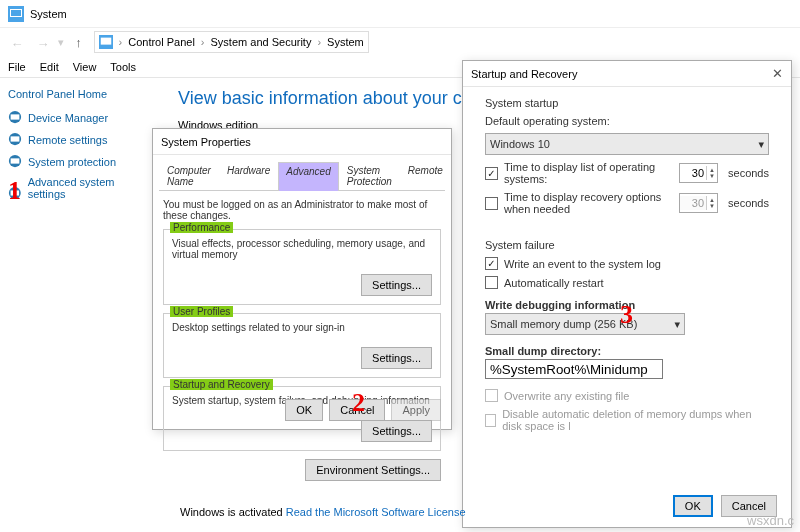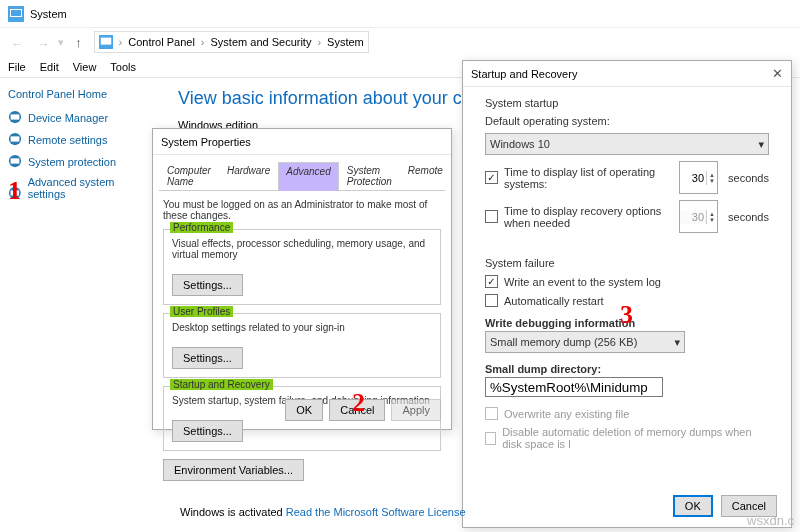--- a/index.html
+++ b/index.html
@@ -26,34 +26,34 @@
 .dlg { position: absolute; background: #fff; border: 1px solid #ababab; box-shadow: 2px 2px 10px rgba(0,0,0,.15); }
 #sysprops { left: 152px; top: 128px; width: 300px; height: 302px; }
 .dlg-title { height: 26px; display: flex; align-items: center; padding: 0 8px; border-bottom: 1px solid #e5e5e5; font-size: 11px; }
 .tabs { display: flex; border-bottom: 1px solid #ccc; margin: 6px 6px 0 6px; }
 .tab { padding: 3px 7px; border: 1px solid transparent; border-bottom: none; font-size: 10px; color: #333; font-style: italic; }
 .tab.active { border-color: #ccc; background: #c4b5fd; position: relative; top: 1px; }
 .sp-body { padding: 8px 10px; font-size: 10px; color: #333; }
 .group { border: 1px solid #ccc; margin: 8px 0; padding: 8px; position: relative; }
 .group-label { position: absolute; top: -8px; left: 6px; background: #84cc16; padding: 0 3px; }
 .btn { border: 1px solid #adadad; background: #e1e1e1; padding: 2px 10px; font-size: 11px; height: 22px; }
-.btn-row { display: flex; justify-content: flex-start; gap: 6px; }
+.btn-row { display: flex; justify-content: flex-end; gap: 6px; }
 .env-row { margin-top: 8px; }
 .dlg-buttons { position: absolute; bottom: 8px; right: 10px; display: flex; gap: 6px; }
 
 
 #startrec { left: 462px; top: 60px; width: 330px; height: 468px; }
 #startrec .dlg-title { justify-content: space-between; }
 .close-x { font-family: Arial; font-size: 13px; color: #555; }
 .sr-body { padding: 10px 22px; font-size: 11px; color: #333; }
 .sr-sub { margin: 6px 0 6px 0; }
 .sel { width: 100%; height: 22px; border: 1px solid #a7a7a7; background: #eaeaea; padding: 0 4px; display: flex; align-items: center; justify-content: space-between; }
 .chkrow { display: flex; align-items: center; gap: 6px; margin: 6px 0; }
 .chk { width: 13px; height: 13px; border: 1px solid #666; display: inline-flex; align-items: center; justify-content: center; font-size: 10px; color: #222; }
-.spin { display: inline-flex; align-items: center; border: 1px solid #a7a7a7; height: 33px; }
+.spin { display: inline-flex; align-items: center; border: 1px solid #a7a7a7; height: 20px; }
 .spin input { width: 26px; border: none; text-align: right; font-size: 11px; padding-right: 2px; }
 .spin .arrows { display: flex; flex-direction: column; font-size: 6px; line-height: 6px; color: #555; border-left: 1px solid #ccc; padding: 1px 2px; }
 .sr-label { margin-top: 10px; margin-bottom: 2px; font-weight: bold; }
 .txt { border: 1px solid #7a7a7a; height: 20px; width: 100%; padding: 0 4px; }
 .dim { color: #9a9a9a; }
 .sr-buttons { position: absolute; bottom: 10px; right: 14px; display: flex; gap: 8px; }
 .sr-buttons .btn.primary { border: 2px solid #0078d7; }
 
 .red-num { position: absolute; color: #e00; font-family: Georgia, serif; font-size: 26px; font-weight: bold; }
 #n1 { left: 8px; top: 176px; }
@@ -165,21 +165,21 @@
         </div>
     </div>
     <div class="group">
       <span class="group-label">Startup and Recovery</span>
       <div>System startup, system failure, and debugging information</div>
       <div class="btn-row" style="margin-top:14px">
           <button class="btn">Settings...</button>
         </div>
     </div>
     <div class="btn-row env-row">
-        <button class="btn">Environment Variables...</button>
+        <button class="btn">Environment Settings...</button>
       </div>
   </div>
   <div class="dlg-buttons">
     <button class="btn">OK</button>
     <button class="btn">Cancel</button>
     <button class="btn" style="opacity:.6">Apply</button>
   </div>
 </div>
 
 <div id="startrec" class="dlg">

